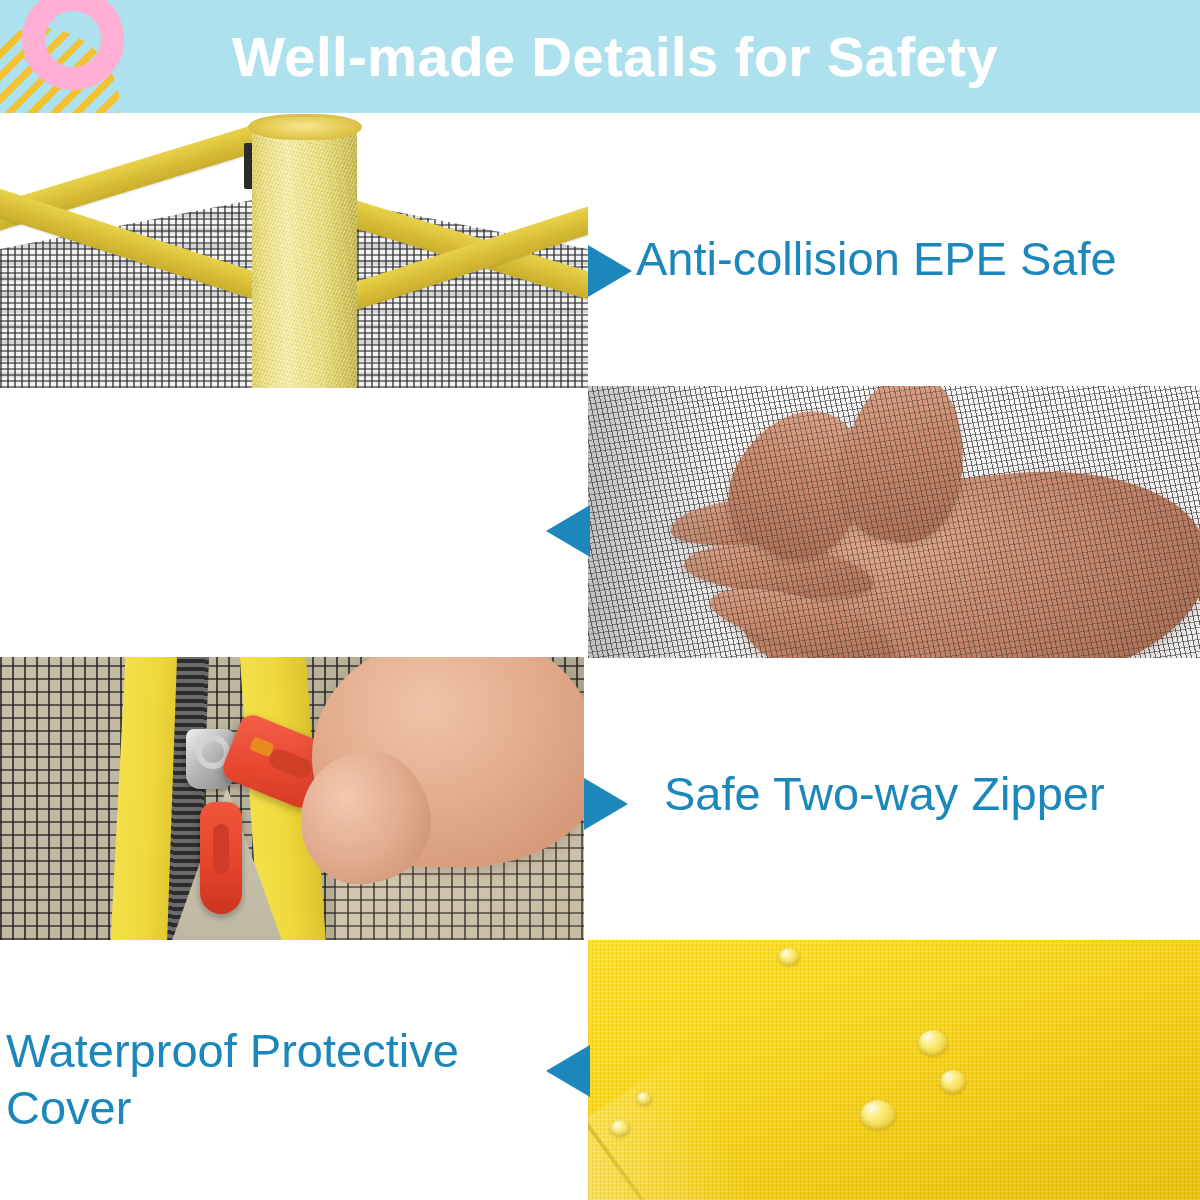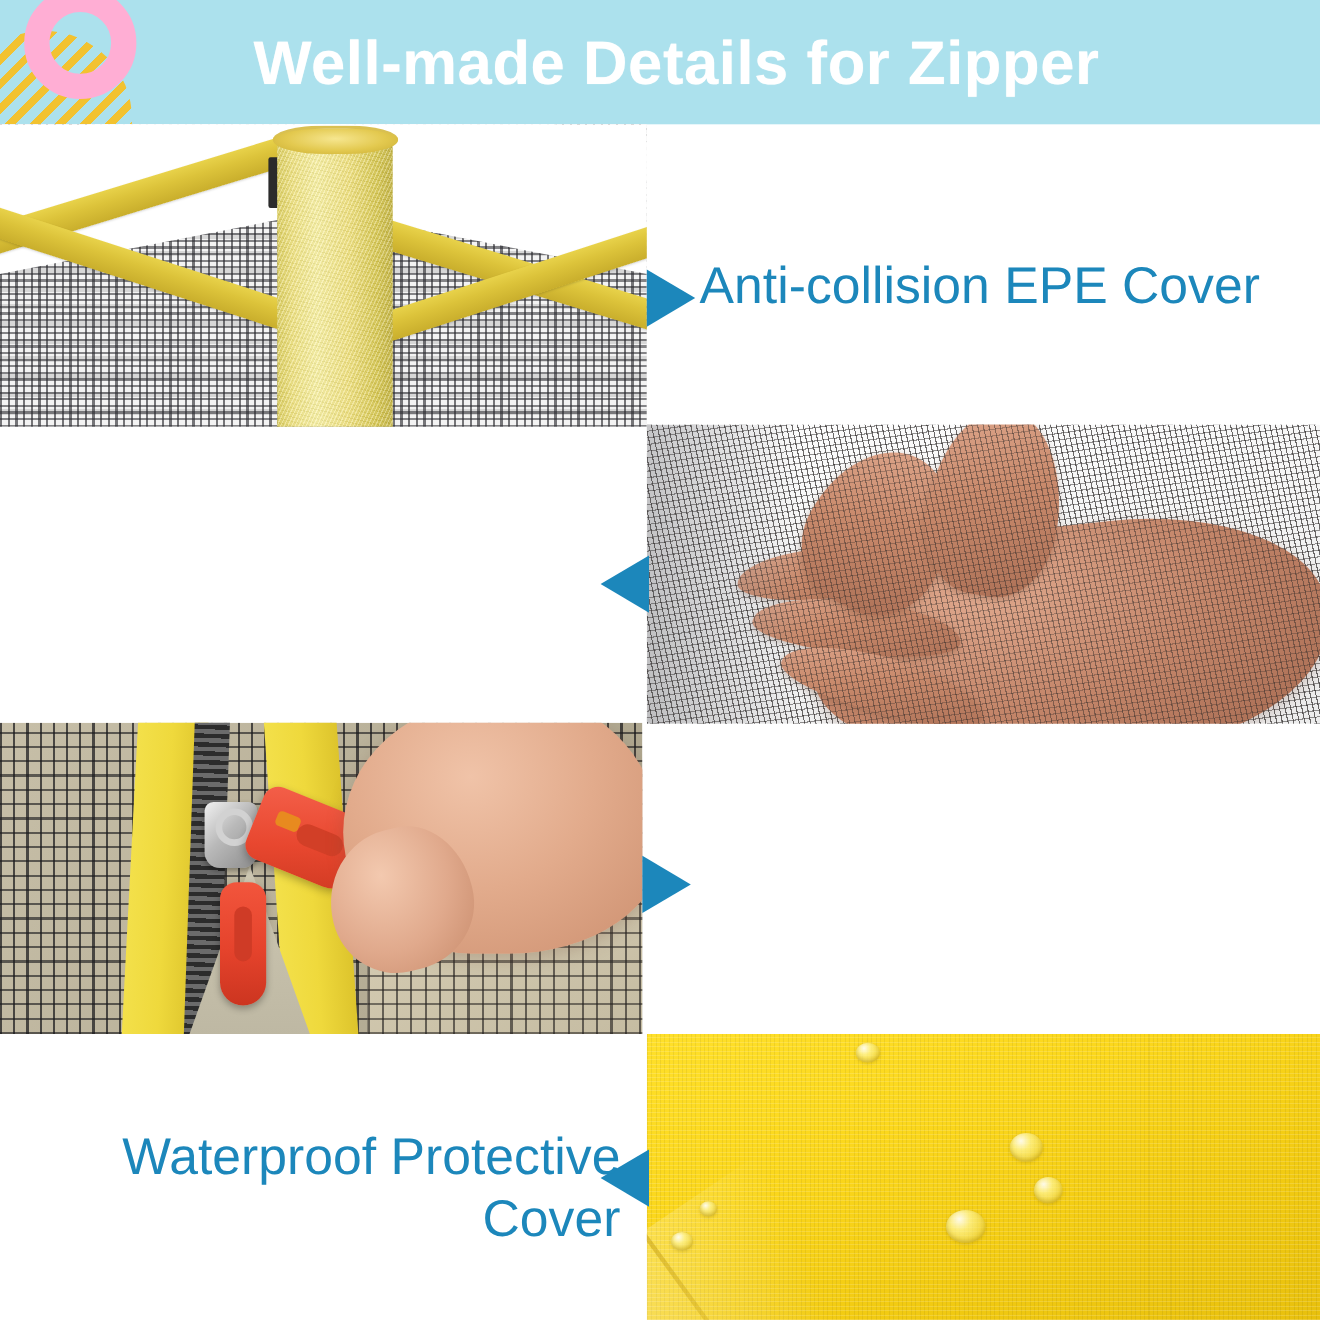--- a/index.html
+++ b/index.html
@@ -53,21 +53,21 @@
     position: absolute;
     color: #1c87bb;
     font-size: 47px;
     line-height: 1.22;
     white-space: pre-line;
     font-weight: 400;
   }
   #label-foam   { left: 636px; top: 230px; width: 560px; text-align: left; }
   #label-net    { left: 40px;  top: 470px; width: 500px; text-align: center; }
   #label-zipper { left: 664px; top: 765px; width: 520px; text-align: left; }
-  #label-cover  { left: 24px;  top: 1022px; width: 540px; text-align: right; }
+  #label-cover  { left: 6px;  top: 1022px; width: 540px; text-align: left; }
 
   
   .arrow { position: absolute; width: 0; height: 0; }
   .arrow.right {
     border-top: 26px solid transparent;
     border-bottom: 26px solid transparent;
     border-left: 44px solid #1c87bb;
   }
   .arrow.left {
     border-top: 26px solid transparent;
@@ -270,21 +270,21 @@
   }
 </style>
 </head>
 <body>
 
 <div id="page">
 
   <div class="header">
     <div class="deco-stripes"></div>
     <div class="deco-ring"></div>
-    <div class="header-title">Well-made Details for Zipper</div>
+    <div class="header-title">Well-made Details for Safety</div>
   </div>
 
   <div class="panel" id="panel-foam">
     <div class="netGrey"></div>
     <div class="netTopWhite"></div>
     <div class="netSlopeL"></div>
     <div class="netSlopeR"></div>
     <div class="strap" style="left:-20px; top:96px; width:300px; transform:rotate(-17deg); transform-origin:left center;"></div>
     <div class="strap" style="left:-20px; top:70px; width:300px; transform:rotate(18deg); transform-origin:left center;"></div>
     <div class="strap" style="left:330px; top:80px; width:300px; transform:rotate(17deg); transform-origin:left center;"></div>
@@ -333,17 +333,18 @@
     <div class="drop" style="left:272px; top:160px; width:36px; height:30px;"></div>
     <div class="drop" style="left:48px;  top:152px; width:16px; height:14px;"></div>
     <div class="drop" style="left:22px;  top:180px; width:20px; height:17px;"></div>
   </div>
 
   <div class="arrow right" id="arrow-foam"></div>
   <div class="arrow left" id="arrow-net"></div>
   <div class="arrow right" id="arrow-zipper"></div>
   <div class="arrow left" id="arrow-cover"></div>
 
-  <div class="label" id="label-foam">Anti-collision EPE Cover</div>
+  <div class="label" id="label-foam">Anti-collision EPE Safe</div>
+  <div class="label" id="label-zipper">Safe Two-way Zipper</div>
   <div class="label" id="label-cover">Waterproof Protective
 Cover</div>
 
 </div>
 
 </body></html>

